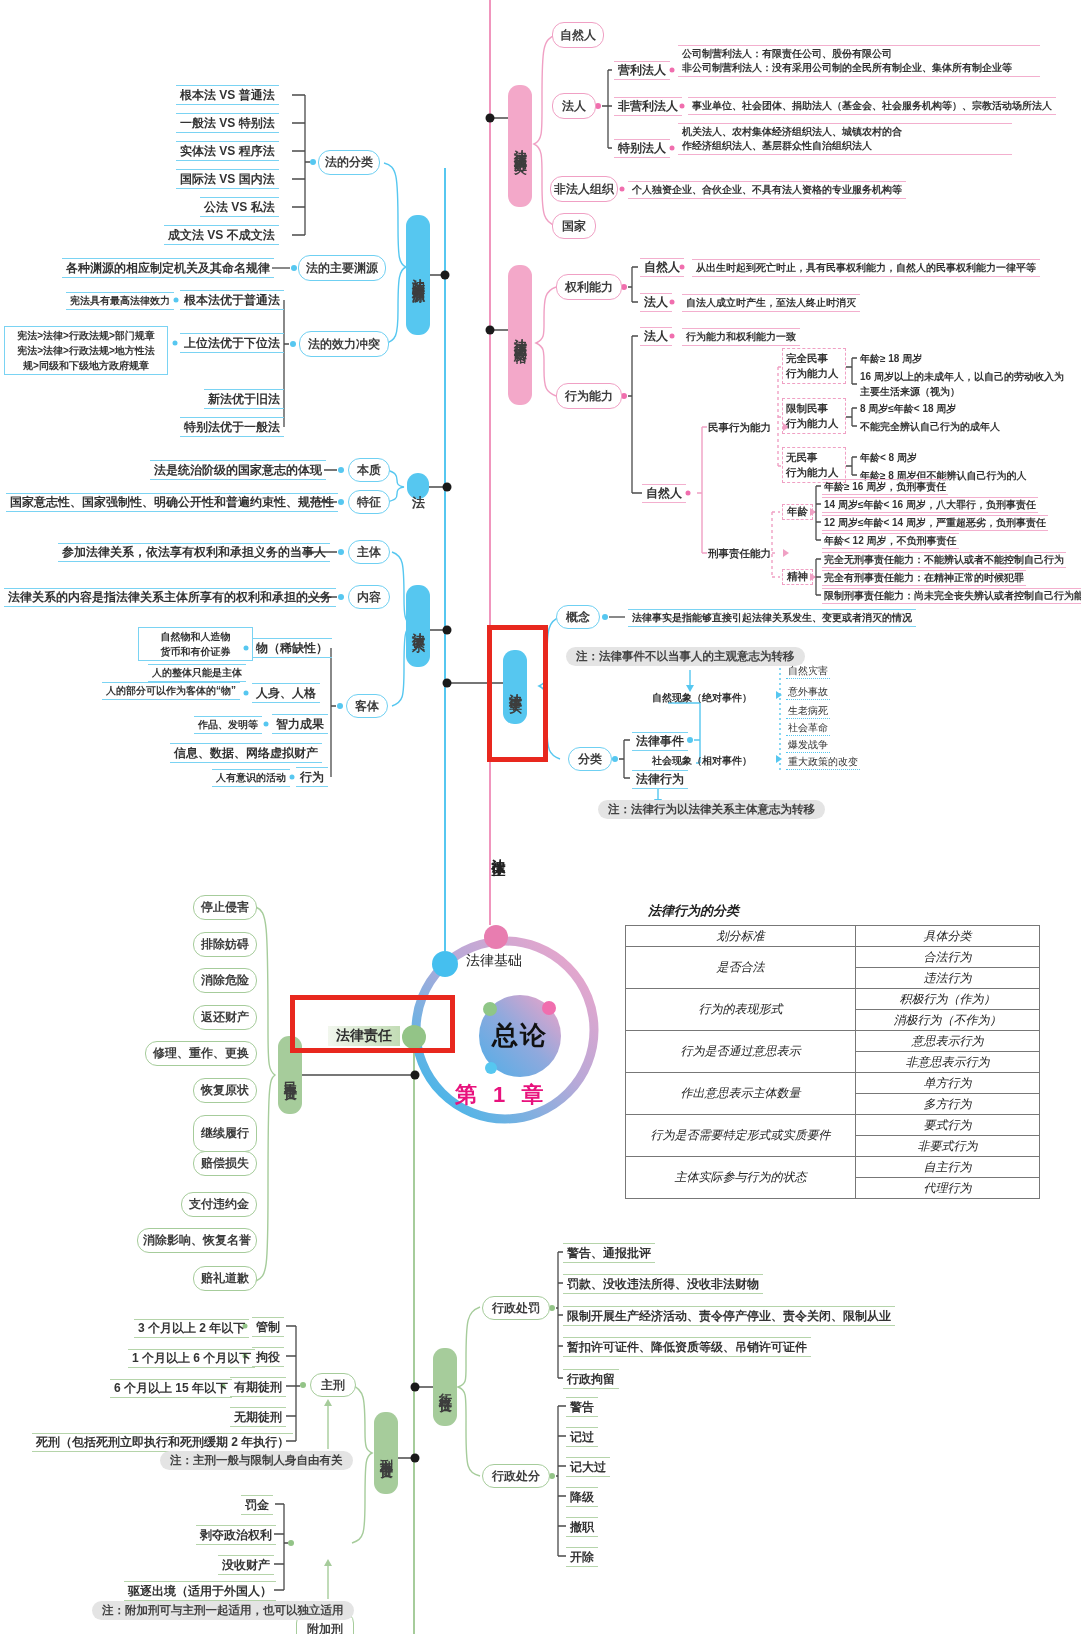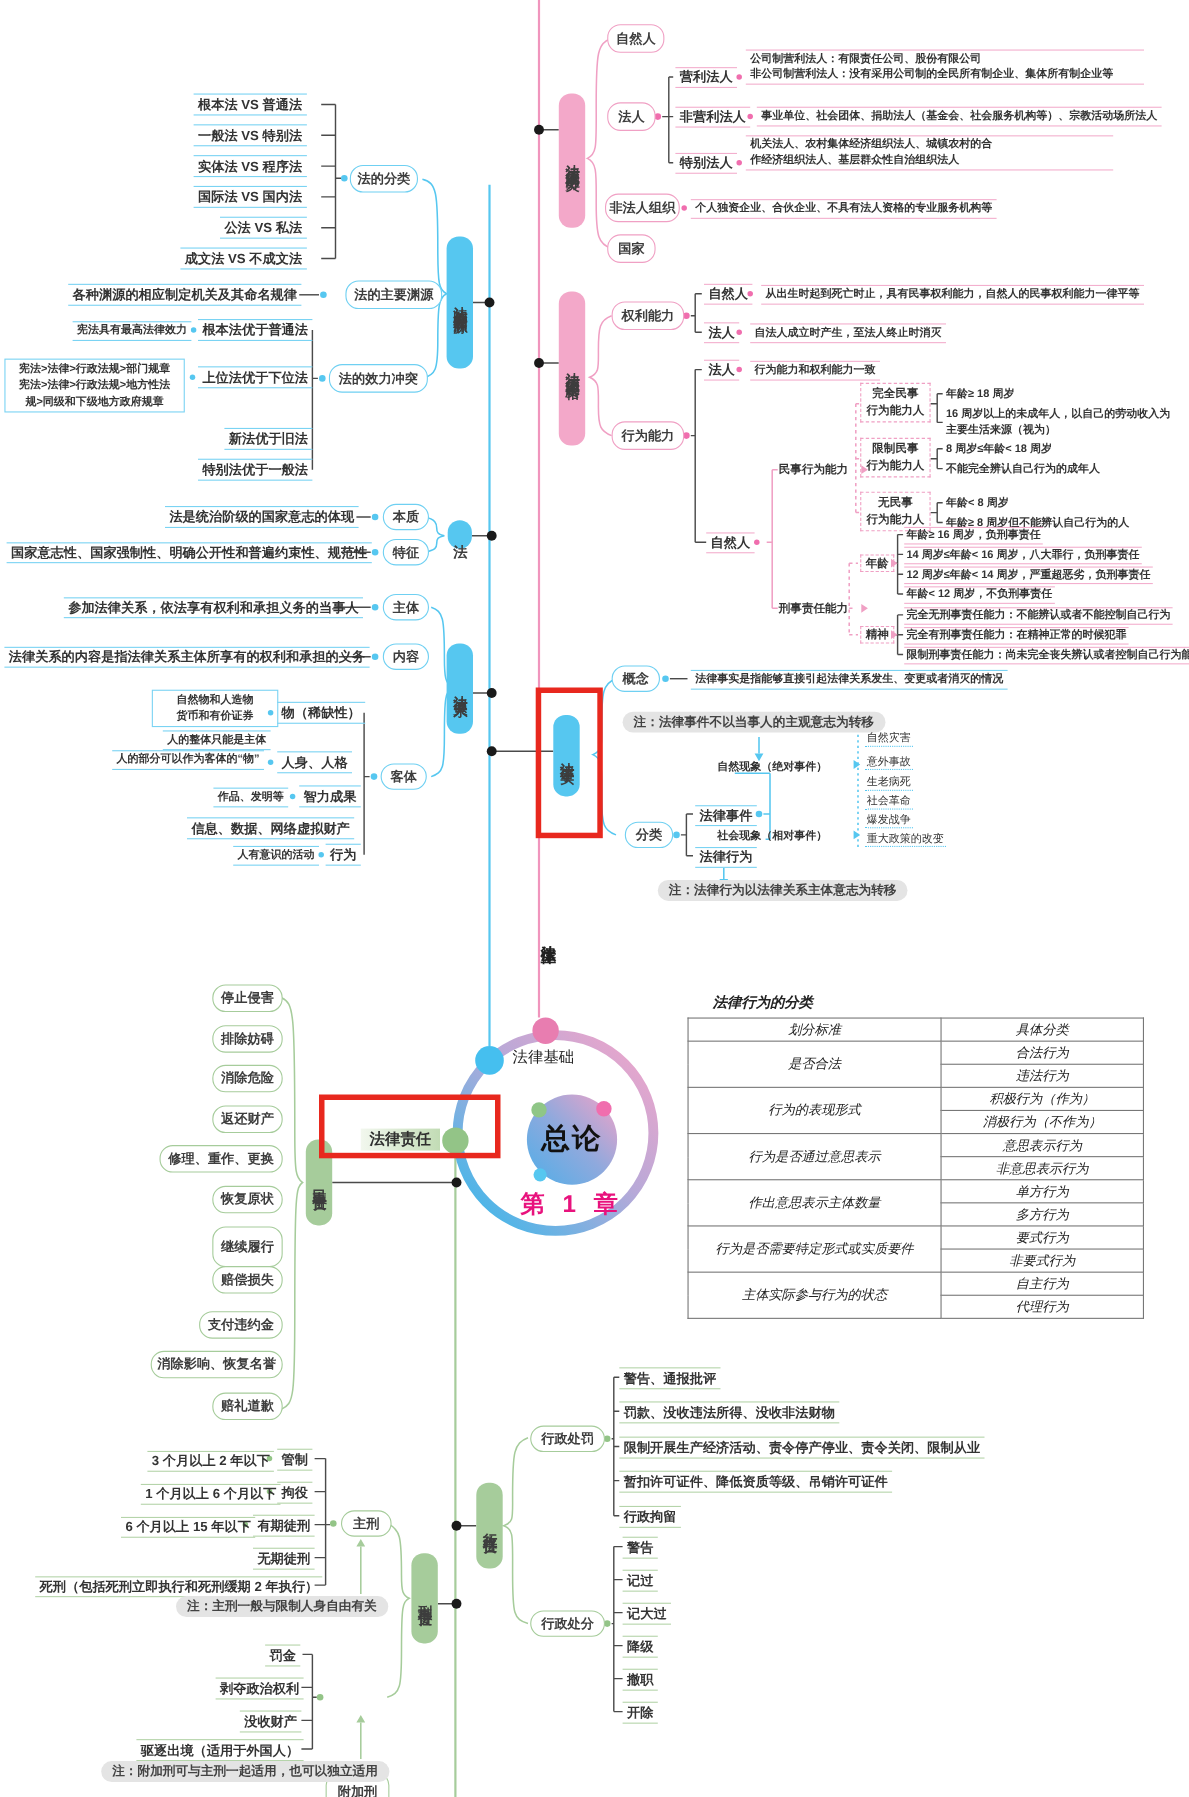--- a/index.html
+++ b/index.html
@@ -19,27 +19,27 @@
   .leaf{font-weight:bold;font-size:12px;line-height:16px;padding:1px 4px;color:#333}
   .lb{border-top:1px solid #7ad3f3;border-bottom:1px solid #7ad3f3}
   .lp{border-top:1px solid #f3afce;border-bottom:1px solid #f3afce}
   .lg{border-top:1px solid #b5d4aa;border-bottom:1px solid #b5d4aa}
   .t11{font-size:12px;line-height:15px}
   .t10{font-size:10px;line-height:14px}
   .plain{font-weight:bold;font-size:10px;line-height:15px;color:#333}
   .mlblock span{display:block}
   .bubble{background:#e4e4e4;border-radius:10px;font-weight:bold;font-size:11.5px;padding:2px 10px;color:#424242}
   .nbox{border:1px solid #7ad3f3;font-weight:bold;font-size:10px;line-height:15px;padding:1px 4px;text-align:center;color:#333}
-  .dashbox{border:1.5px dashed #f0a0c4;text-align:center;font-weight:bold;font-size:10.5px;line-height:15px;padding:2px 3px;color:#333}
+  .dashbox{border:1.5px dashed #f0a0c4;text-align:left;font-weight:bold;font-size:10.5px;line-height:15px;padding:2px 3px;color:#333}
   .dashlbl{border:1px dashed #f0a0c4;font-weight:bold;font-size:10.5px;padding:0 4px;color:#333}
   .du{border-bottom:1px dotted #56c7f0;font-weight:normal;font-size:10px;padding:0 2px;color:#333}
   .hl-green{background:linear-gradient(90deg,#f2f7ee,#c2dcb5);padding:1px 8px;font-size:14px;font-weight:bold;color:#2e2e2e}
   .redbox{position:absolute;border:5px solid #e8281e;z-index:9;background:transparent}
   .ctitle{font-weight:bold;font-size:26px;color:#111;letter-spacing:2px;text-align:center;z-index:4}
-  .cchap{font-weight:bold;font-size:22px;color:#e8127d;letter-spacing:5px;text-align:center;z-index:4}
+  .cchap{font-weight:bold;font-size:22px;color:#e8127d;letter-spacing:5px;z-index:4}
   .blabel{font-weight:normal;font-size:14px;color:#222}
   .vplain{writing-mode:vertical-rl;text-orientation:upright;font-weight:bold;font-size:14px;color:#222;letter-spacing:1px}
   .xtable{border-collapse:collapse;font-family:"DejaVu Serif","Liberation Serif",serif;font-style:italic;font-size:12px;color:#222;background:#fff}
   .xtable td,.xtable th{border:1px solid #777;text-align:center;font-weight:normal;height:21px;padding:0 4px}
   .xtitle{font-family:"DejaVu Serif","Liberation Serif",serif;font-style:italic;font-size:13px;color:#222;font-weight:bold}
 </style>
 </head>
 <body>
 
 <svg class="layer" width="1081" height="1634">
@@ -179,21 +179,21 @@
 </svg>
 
 <div class="abs el vnode node-blue" style="left:406px;top:215px;width:24px;height:120px">法的分类和渊源</div>
 <div class="abs el pill pill-blue" style="left:318px;top:150px;width:62px;height:25px">法的分类</div>
 <div class="abs el leaf lb" style="left:176px;top:85px">根本法 VS 普通法</div>
 <div class="abs el leaf lb" style="left:176px;top:113px">一般法 VS 特别法</div>
 <div class="abs el leaf lb" style="left:176px;top:141px">实体法 VS 程序法</div>
 <div class="abs el leaf lb" style="left:176px;top:169px">国际法 VS 国内法</div>
 <div class="abs el leaf lb" style="left:200px;top:197px">公法 VS 私法</div>
 <div class="abs el leaf lb" style="left:164px;top:225px">成文法 VS 不成文法</div>
-<div class="abs el pill pill-blue" style="left:314px;top:255px;width:88px;height:26px">法的主要渊源</div>
+<div class="abs el pill pill-blue" style="left:298px;top:255px;width:88px;height:26px">法的主要渊源</div>
 <div class="abs el leaf lb" style="left:62px;top:258px">各种渊源的相应制定机关及其命名规律</div>
 <div class="abs el pill pill-blue" style="left:299px;top:331px;width:90px;height:26px">法的效力冲突</div>
 <div class="abs el leaf lb t10" style="left:66px;top:292px">宪法具有最高法律效力</div>
 <div class="abs el leaf lb" style="left:180px;top:290px">根本法优于普通法</div>
 <div class="abs el nbox mlblock" style="left:4px;top:326px;width:164px">
   <span>宪法&gt;法律&gt;行政法规&gt;部门规章</span>
   <span>宪法&gt;法律&gt;行政法规&gt;地方性法</span>
   <span>规&gt;同级和下级地方政府规章</span>
 </div>
 <div class="abs el leaf lb" style="left:180px;top:333px">上位法优于下位法</div>

